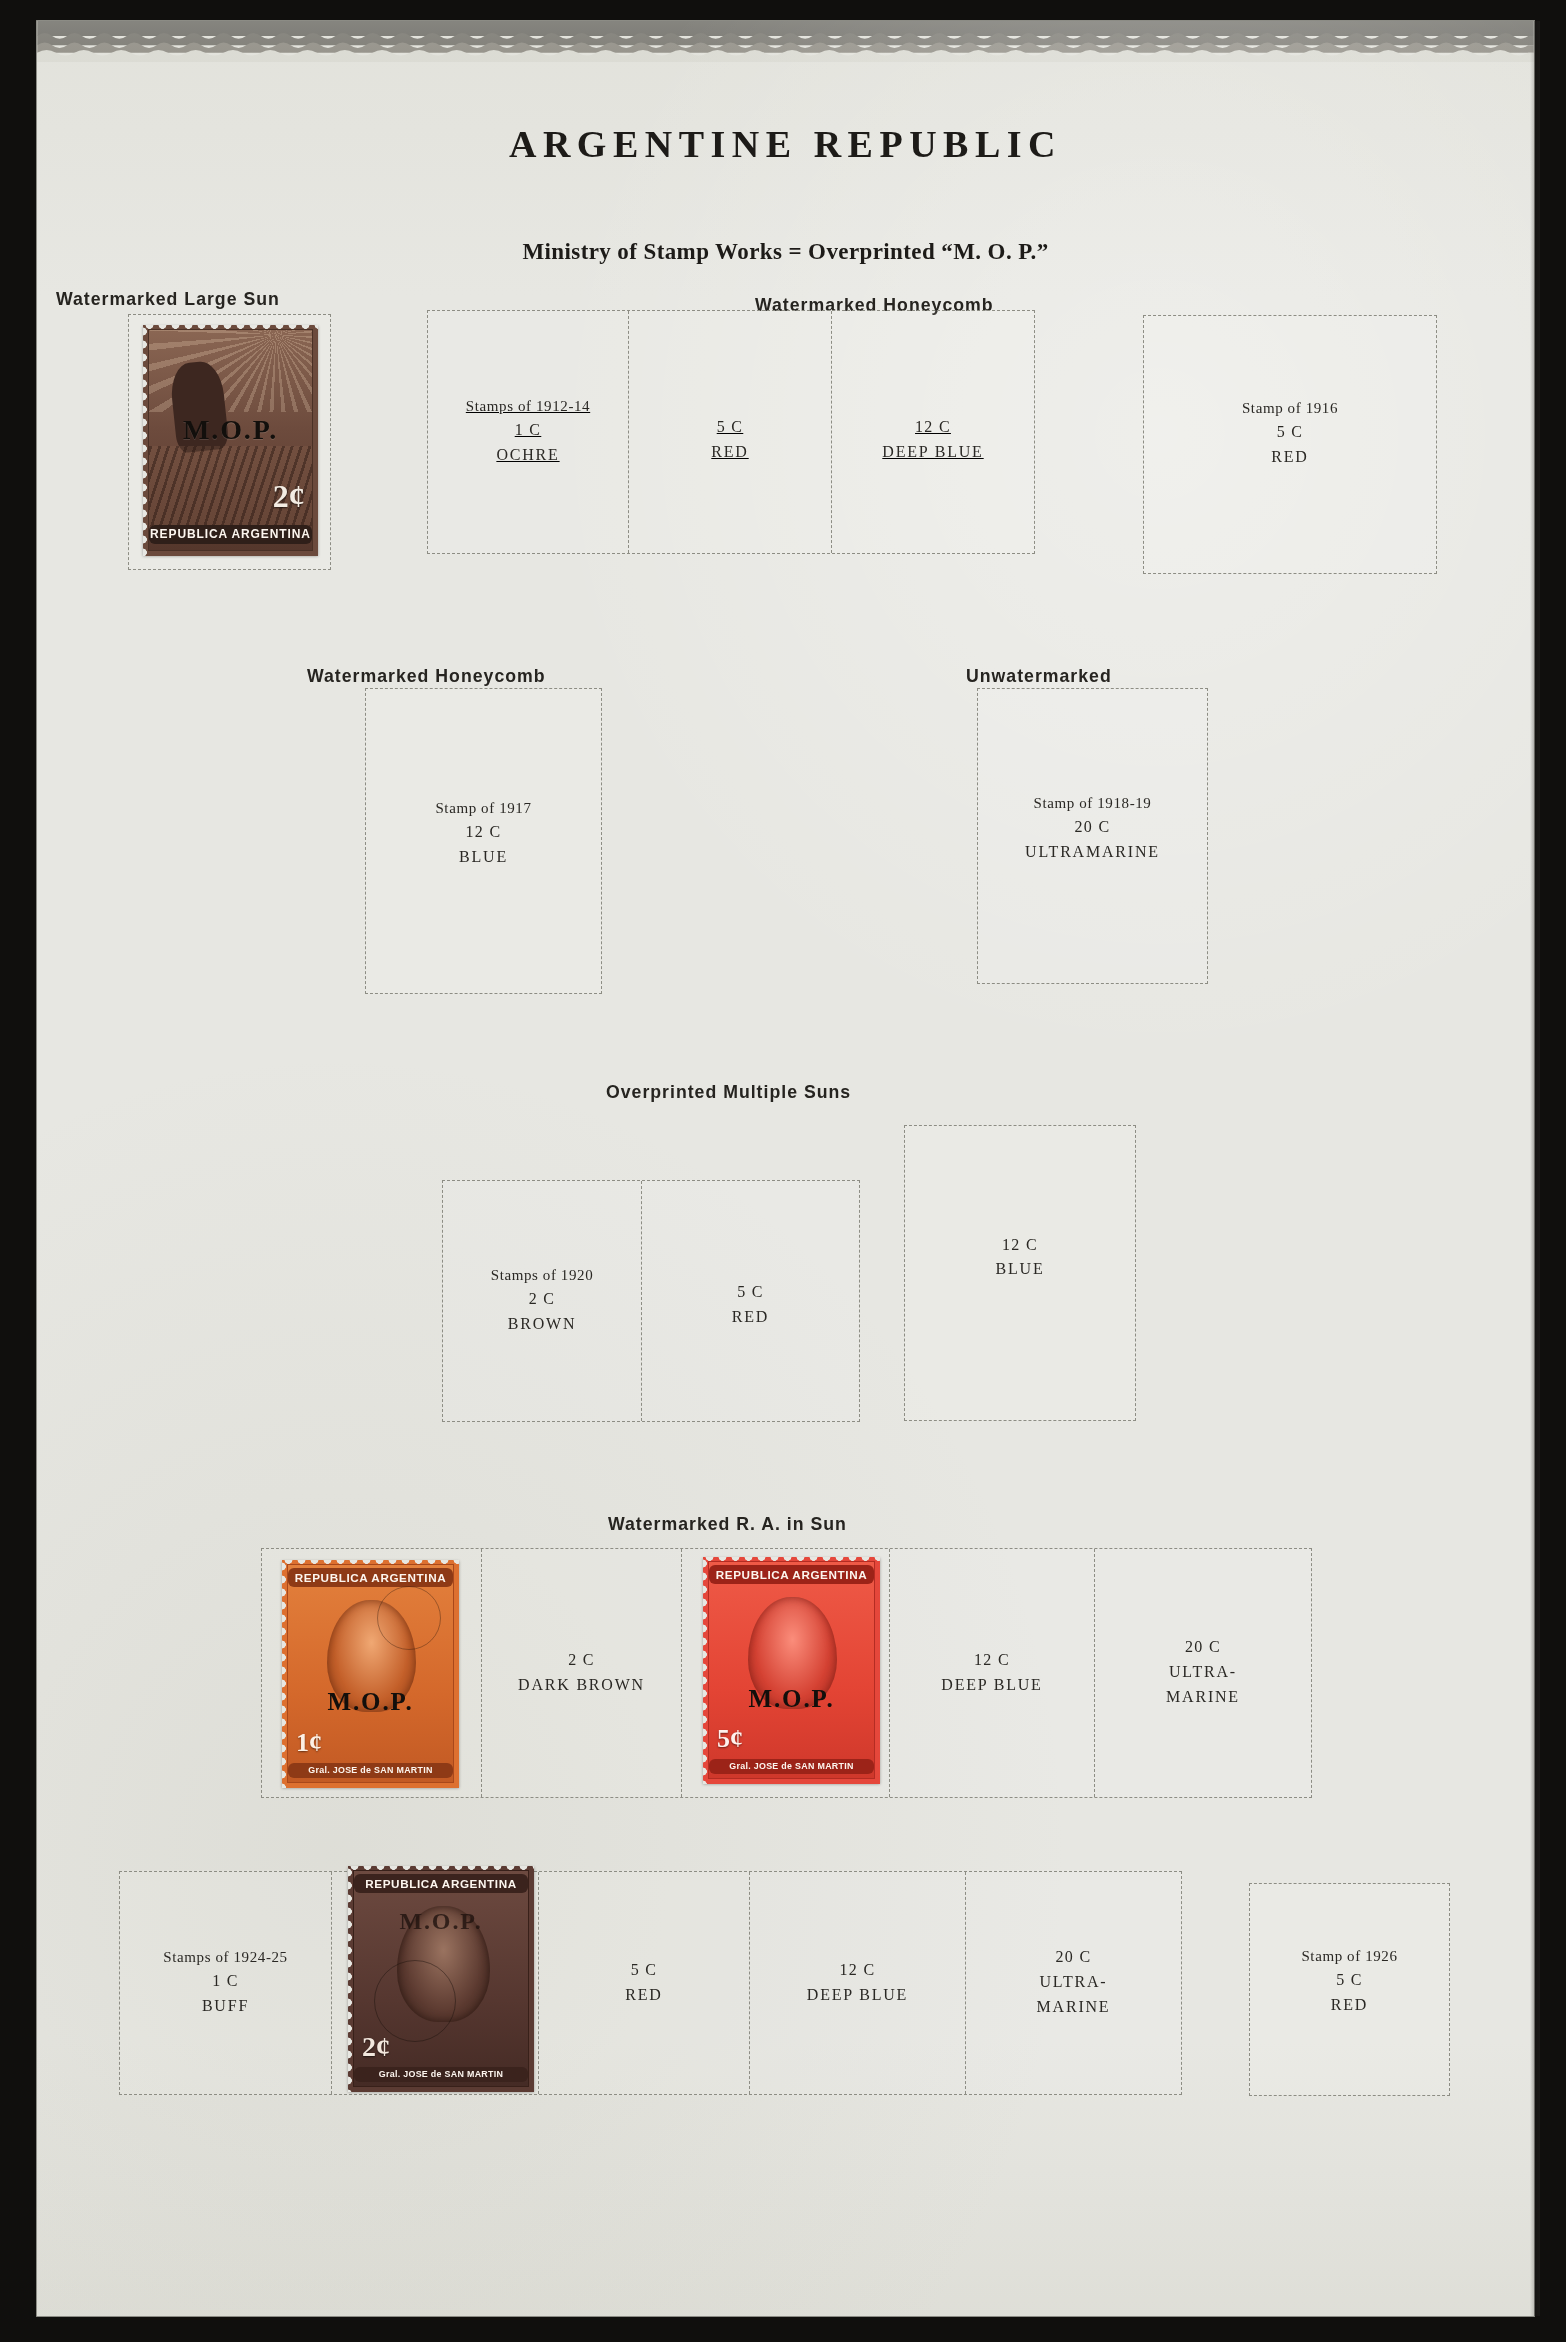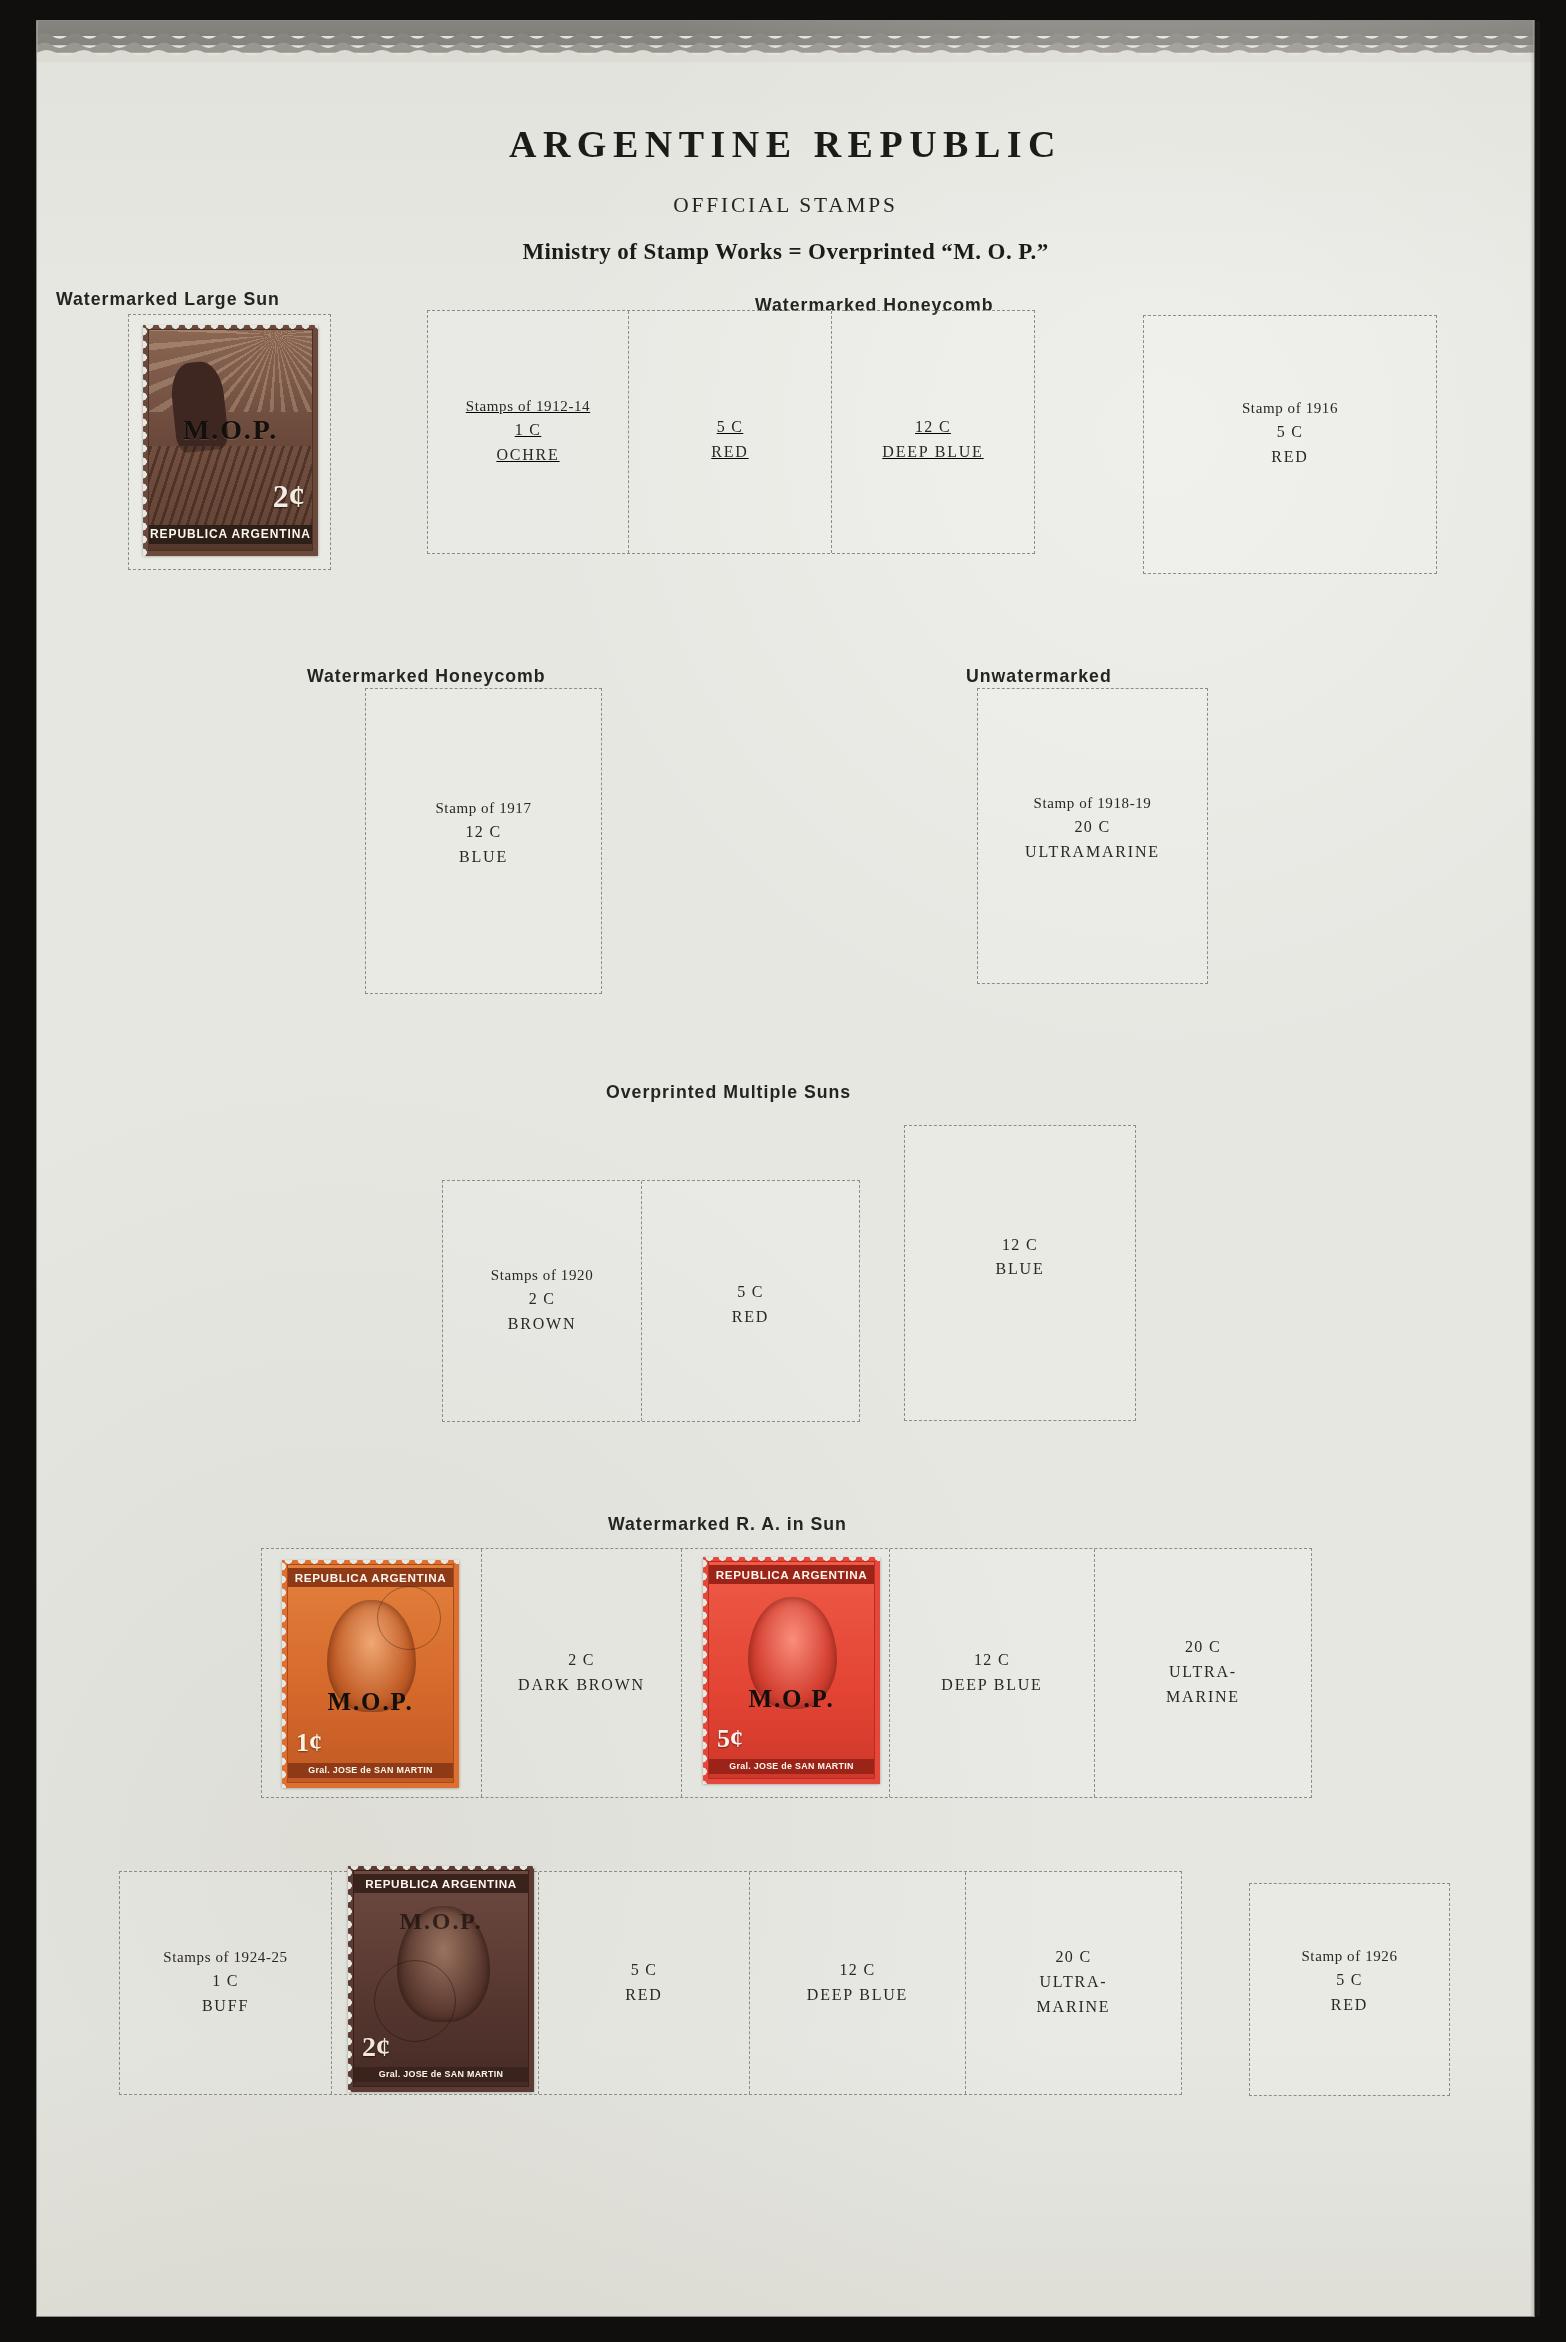--- a/index.html
+++ b/index.html
@@ -160,20 +160,21 @@
     box-sizing: border-box;
   }
   .stamp-top-label, .stamp-bottom-label {
     position: absolute;
     left: 0; right: 0;
     text-align: center;
     font-family: "Liberation Sans", sans-serif;
     font-weight: 700;
     color: #fdf6ef;
     letter-spacing: 0.2px;
+    border-radius: 6px;
   }
   .mop {
     position: absolute;
     left: 0; right: 0;
     text-align: center;
     font-family: "Liberation Serif", serif;
     font-weight: 700;
     color: #120f0c;
     letter-spacing: 1.9px;
   }
@@ -207,21 +208,20 @@
       <path d="M0,26 Q8,20 16,26 T32,26 T48,26 T64,26 T80,26 T96,26 T112,26 T128,26 T144,26 T160,26 T176,26 T192,26 T208,26 T224,26 T240,26 T256,26 T272,26 T288,26 T304,26 T320,26 T336,26 T352,26 T368,26 T384,26 T400,26 T416,26 T432,26 T448,26 T464,26 T480,26 T496,26 T512,26 T528,26 T544,26 T560,26 T576,26 T592,26 T608,26 T624,26 T640,26 T656,26 T672,26 T688,26 T704,26 T720,26 T736,26 T752,26 T768,26 T784,26 T800,26 T816,26 T832,26 T848,26 T864,26 T880,26 T896,26 T912,26 T928,26 T944,26 T960,26 T976,26 T992,26 T1008,26 T1024,26 T1040,26 T1056,26 T1072,26 T1088,26 T1104,26 T1120,26 T1136,26 T1152,26 T1168,26 T1184,26 T1200,26 T1216,26 T1232,26 T1248,26 T1264,26 T1280,26 T1296,26 T1312,26 T1328,26 T1344,26 T1360,26 T1376,26 T1392,26 T1408,26 T1424,26 T1440,26 T1456,26 T1472,26 T1488,26 T1504,26 T1520,26 T1536,26 T1552,26 T1568,26 T1584,26 T1600,26 L1606,26 L1606,34 L0,34 Z" fill="#555048"></path>
       <path d="M0,34 Q10,28 20,34 T40,34 T60,34 T80,34 T100,34 T120,34 T140,34 T160,34 T180,34 T200,34 T220,34 T240,34 T260,34 T280,34 T300,34 T320,34 T340,34 T360,34 T380,34 T400,34 T420,34 T440,34 T460,34 T480,34 T500,34 T520,34 T540,34 T560,34 T580,34 T600,34 T620,34 T640,34 T660,34 T680,34 T700,34 T720,34 T740,34 T760,34 T780,34 T800,34 T820,34 T840,34 T860,34 T880,34 T900,34 T920,34 T940,34 T960,34 T980,34 T1000,34 T1020,34 T1040,34 T1060,34 T1080,34 T1100,34 T1120,34 T1140,34 T1160,34 T1180,34 T1200,34 T1220,34 T1240,34 T1260,34 T1280,34 T1300,34 T1320,34 T1340,34 T1360,34 T1380,34 T1400,34 T1420,34 T1440,34 T1460,34 T1480,34 T1500,34 T1520,34 T1540,34 T1560,34 T1580,34 T1600,34 L1606,34 L1606,44 L0,44 Z" fill="#d9d9d2"></path>
     </svg>
   </div>
 
   <div id="binding-gutter"></div>
 
   <div class="content">
 
     <div class="country-title">ARGENTINE REPUBLIC</div>
-    <div class="subtitle-1">OFFICIAL STAMPS</div>
     <div class="subtitle-2">Ministry of Stamp Works = Overprinted “M. O. P.”</div>
 
     <div class="section-label" style="left:19px; top:268px;">Watermarked Large Sun</div>
     <div class="section-label" style="left:718px; top:274px;">Watermarked Honeycomb</div>
 
     <div class="frame" style="left:91px; top:293px; width:203px; height:256px;"></div>
 
     <div class="stamp perf" style="left:106px; top:304px; width:175px; height:231px; background-color:#6b4a3c;
                 background-image:
                   radial-gradient(circle at 6.5px 0px, #e7e7e2 3.7px, transparent 4.2px),

